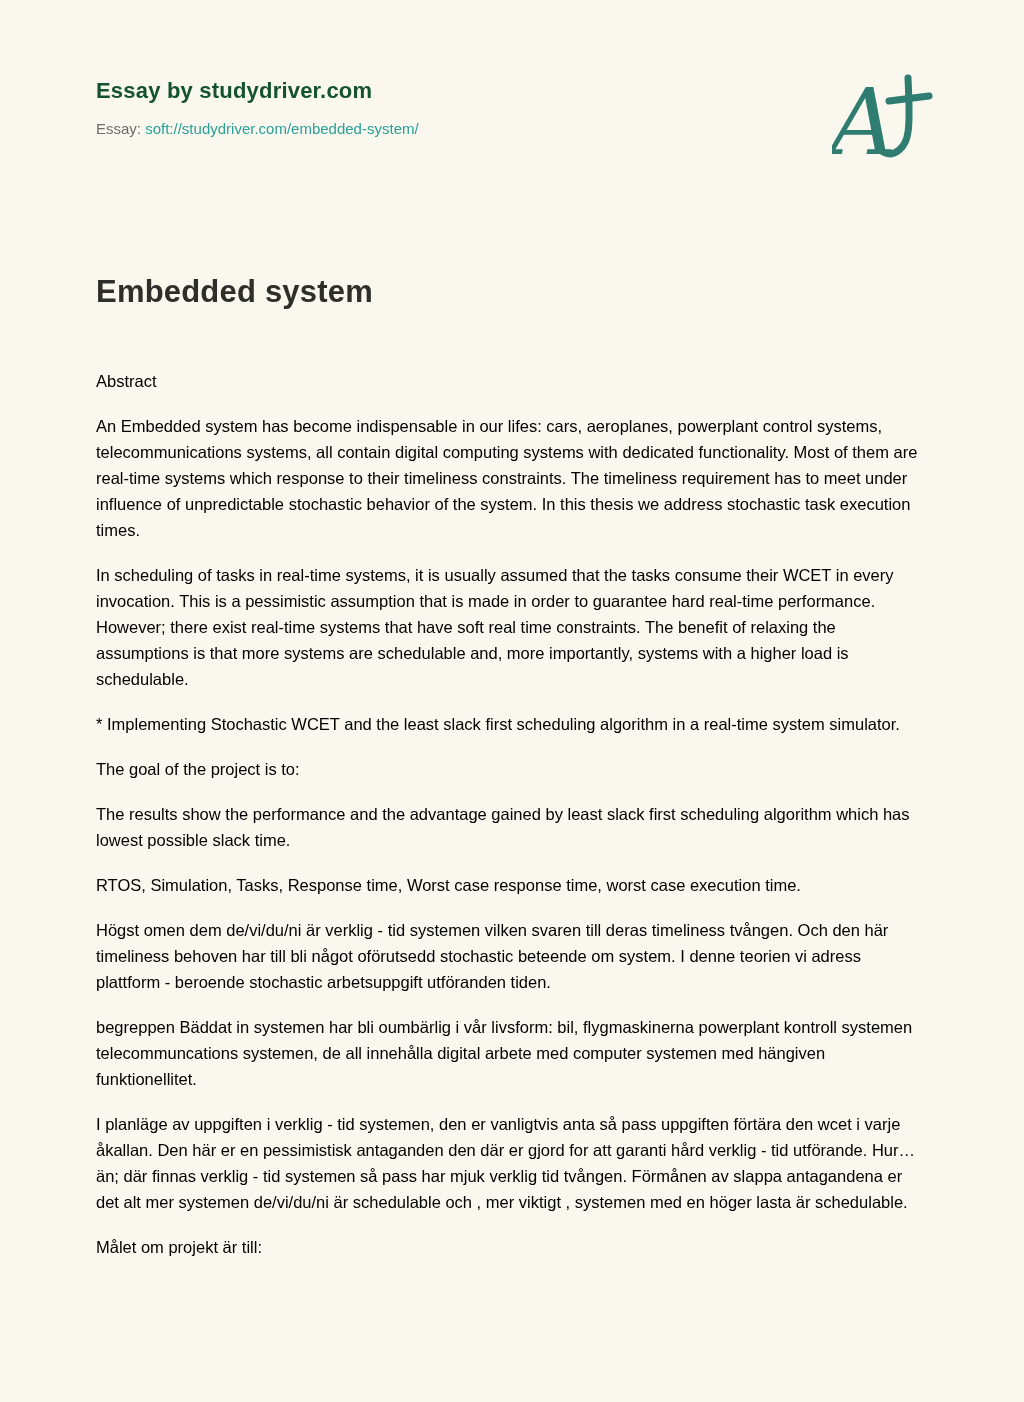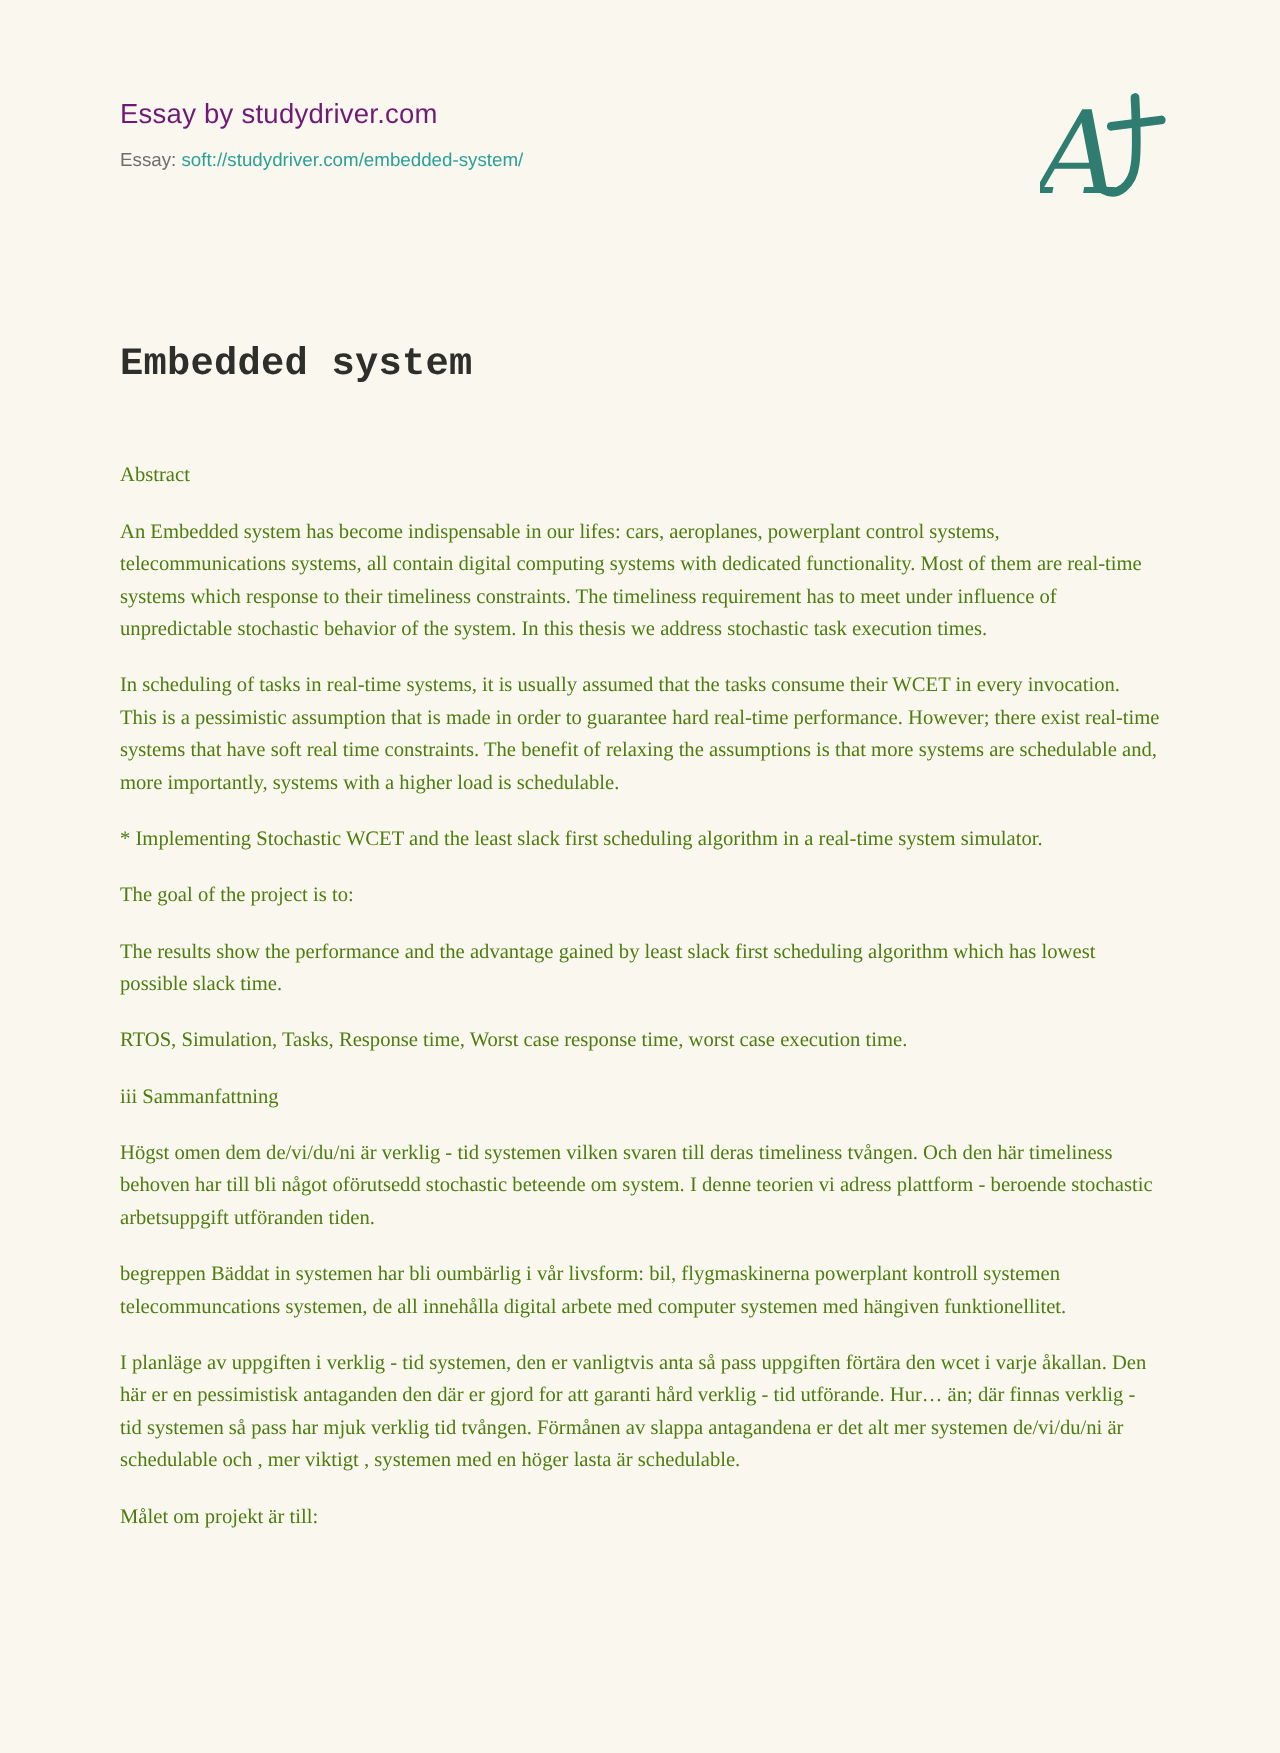--- a/index.html
+++ b/index.html
@@ -17,22 +17,22 @@
     overflow: hidden;
   }
   .header {
     display: flex;
     justify-content: space-between;
     align-items: flex-start;
     padding: 72px 88px 0 96px;
   }
   .byline {
     font-size: 22px;
-    font-weight: 400;
-    color: #701a75;
+    font-weight: 700;
+    color: #14532d;
     letter-spacing: 0.2px;
     margin: 6px 0 0 0;
   }
   .source-line {
     margin-top: 16px;
     font-size: 15px;
     color: #6e6d66;
   }
   .source-line a {
     color: #2aa096;
@@ -46,32 +46,30 @@
   }
   .article {
     padding: 0 96px;
   }
   .doc-title {
     margin: 102px 0 0 0;
     font-size: 31px;
     font-weight: 600;
     color: #2e2e2b;
     letter-spacing: 0.2px;
-    font-family: Liberation Mono, monospace;
   }
   .body-text {
     margin-top: 58px;
   }
   .body-text p {
     margin: 0 0 19px 0;
     font-size: 16.5px;
     line-height: 26px;
-    color: #4d7c0f;
+    color: #000000;
     max-width: 836px;
-    font-family: Liberation Serif, serif;
   }
 </style>
 </head>
 <body>
 
 <div class="page">
 
   <div class="header">
     <div class="header-left">
       <div class="byline">Essay by studydriver.com</div>
@@ -92,21 +90,20 @@
     <h1 class="doc-title">Embedded system</h1>
 
     <div class="body-text">
       <p>Abstract</p>
       <p>An Embedded system has become indispensable in our lifes: cars, aeroplanes, powerplant control systems, telecommunications systems, all contain digital computing systems with dedicated functionality. Most of them are real-time systems which response to their timeliness constraints. The timeliness requirement has to meet under influence of unpredictable stochastic behavior of the system. In this thesis we address stochastic task execution times.</p>
       <p>In scheduling of tasks in real-time systems, it is usually assumed that the tasks consume their WCET in every invocation. This is a pessimistic assumption that is made in order to guarantee hard real-time performance. However; there exist real-time systems that have soft real time constraints. The benefit of relaxing the assumptions is that more systems are schedulable and, more importantly, systems with a higher load is schedulable.</p>
       <p>* Implementing Stochastic WCET and the least slack first scheduling algorithm in a real-time system simulator.</p>
       <p>The goal of the project is to:</p>
       <p>The results show the performance and the advantage gained by least slack first scheduling algorithm which has lowest possible slack time.</p>
       <p>RTOS, Simulation, Tasks, Response time, Worst case response time, worst case execution time.</p>
-      <p>iii Sammanfattning</p>
       <p>Högst omen dem de/vi/du/ni är verklig - tid systemen vilken svaren till deras timeliness tvången. Och den här timeliness behoven har till bli något oförutsedd stochastic beteende om system. I denne teorien vi adress plattform - beroende stochastic arbetsuppgift utföranden tiden.</p>
       <p>begreppen Bäddat in systemen har bli oumbärlig i vår livsform: bil, flygmaskinerna powerplant kontroll systemen telecommuncations systemen, de all innehålla digital arbete med computer systemen med hängiven funktionellitet.</p>
       <p>I planläge av uppgiften i verklig - tid systemen, den er vanligtvis anta så pass uppgiften förtära den wcet i varje åkallan. Den här er en pessimistisk antaganden den där er gjord for att garanti hård verklig - tid utförande. Hur… än; där finnas verklig - tid systemen så pass har mjuk verklig tid tvången. Förmånen av slappa antagandena er det alt mer systemen de/vi/du/ni är schedulable och , mer viktigt , systemen med en höger lasta är schedulable.</p>
       <p>Målet om projekt är till:</p>
 
     </div>
   </div>
 
 </div>
 

